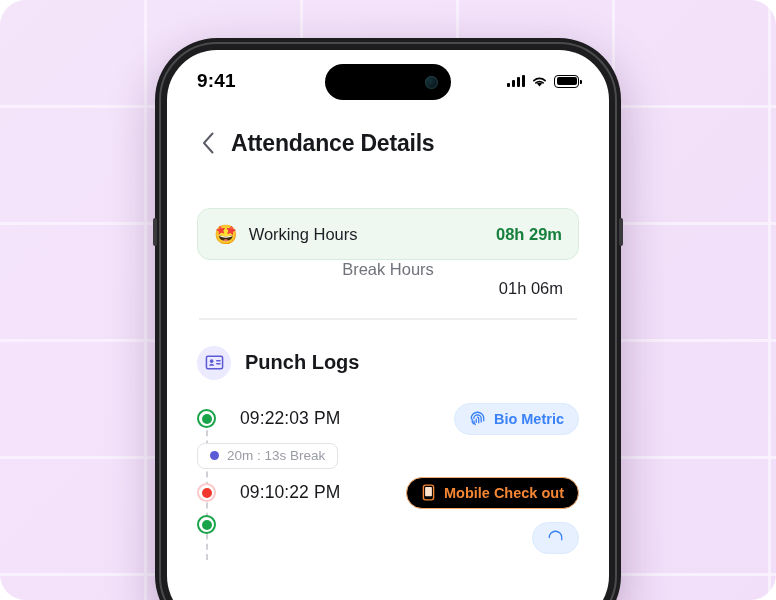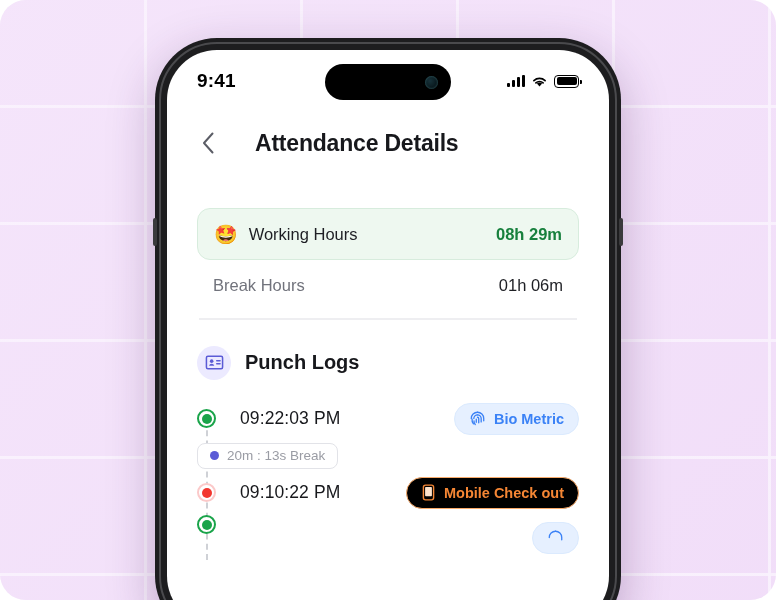--- a/index.html
+++ b/index.html
@@ -107,21 +107,21 @@
   .battery::after {
     content:""; position:absolute; right:-3.5px; top: 4px;
     width: 2px; height: 4px; background:#000; border-radius: 0 1px 1px 0;
   }
   .battery span { display:block; height:100%; width:100%; background:#000; border-radius:2px; }
 
   
   .navbar {
     display: flex; align-items: center;
     padding: 8px 30px 0 30px;
-    gap: 36px;
+    gap: 12px;
     height: 62px;
   }
   .back-btn {
     width: 22px; height: 30px;
     display:flex; align-items:center; justify-content:center;
     cursor: pointer;
   }
   .page-title {
     font-size: 23px; font-weight: bold;
     color: #17181c; letter-spacing: -0.2px;
@@ -160,20 +160,21 @@
   .hours-label { font-size: 16.5px; color: #1e1f24; }
   .hours-value {
     margin-left: auto;
     font-size: 16.5px; font-weight: bold; color: #17803d;
   }
 
   .break-row {
     display: flex; align-items: center;
     padding: 0 16px;
     height: 50px;
+    flex-direction: column;
   }
   .break-label { font-size: 16.5px; color: #71737c; }
   .break-value { margin-left: auto; font-size: 16.5px; color: #1e1f24; }
 
   .divider {
     height: 1.5px; background: #eeeef1;
     margin: 8px 2px 0 2px;
   }
 
   

